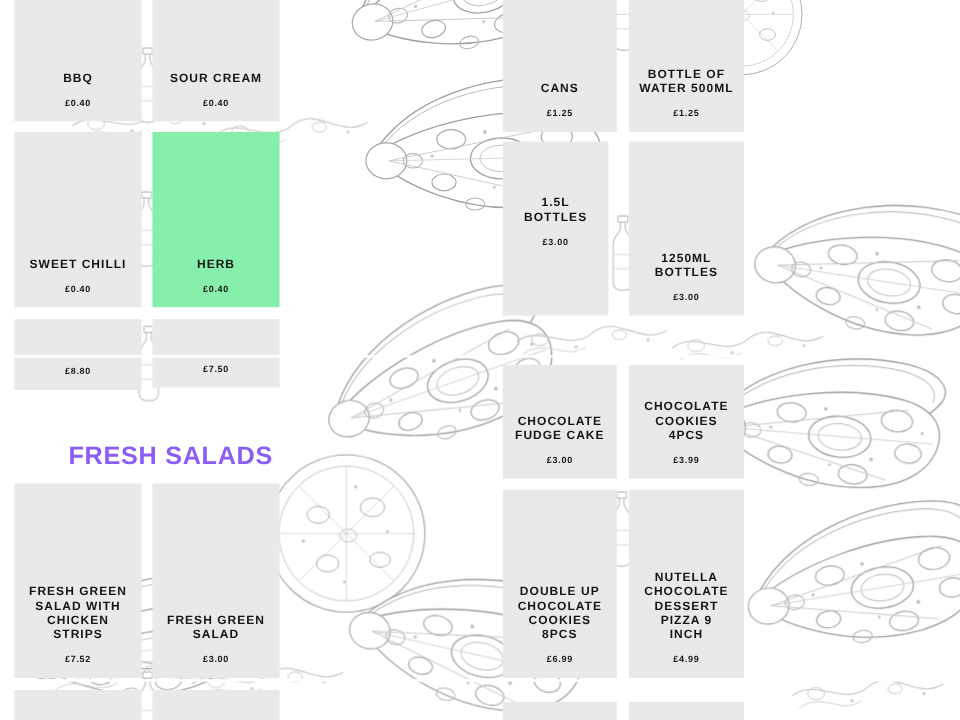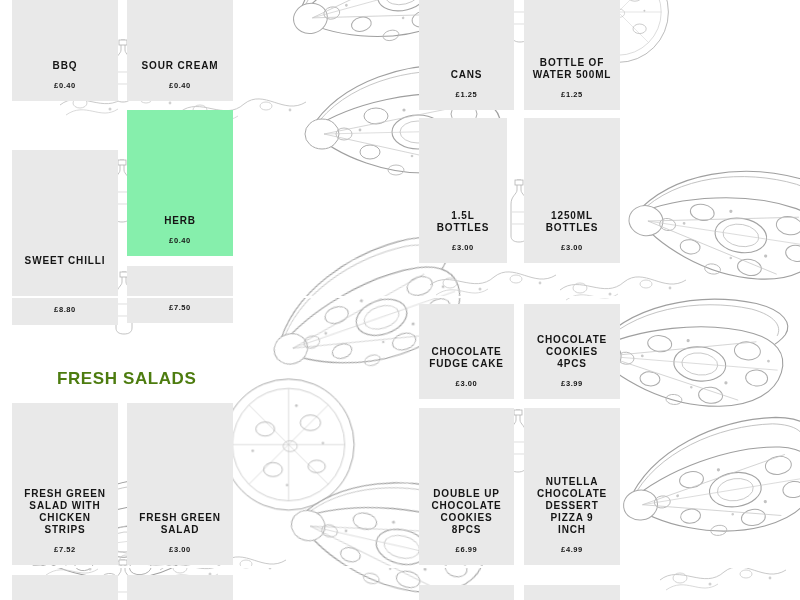--- a/index.html
+++ b/index.html
@@ -74,24 +74,24 @@
     letter-spacing: 0.6px;
     line-height: 10px;
     text-align: center;
     color: #151515;
     margin: 0;
   }
 
   
   .section-title {
     position: absolute;
-    font-size: 17px;
+    font-size: 21px;
     font-weight: bold;
     letter-spacing: 0.6px;
-    color: #4d7c0f;
+    color: #8b5cf6;
     z-index: 3;
     white-space: nowrap;
   }
 
   
   .white-rule {
     position: absolute;
     left: 0;
     width: 800px;
     background: #ffffff;
@@ -201,21 +201,21 @@
   <div class="card-layer">
 
   <div class="card" style="left: 12px; top: -30px; width: 106px; height: 131px; background: rgb(233, 233, 233);">
         <div class="name">BBQ</div>
         <div class="price">£0.40</div>
       </div>
       <div class="card" style="left: 127px; top: -30px; width: 106px; height: 131px; background: rgb(233, 233, 233);">
         <div class="name">SOUR CREAM</div>
         <div class="price">£0.40</div>
       </div>
-      <div class="card" style="left: 12px; top: 110px; width: 106px; height: 146px; background: rgb(233, 233, 233); margin-top: 40px;">
+      <div class="card" style="left: 12px; top: 110px; width: 106px; height: 146px; background: rgb(233, 233, 233);">
         <div class="name">SWEET CHILLI</div>
         <div class="price">£0.40</div>
       </div>
       <div class="card" style="left: 127px; top: 110px; width: 106px; height: 146px; background: #86efac;">
         <div class="name">HERB</div>
         <div class="price">£0.40</div>
       </div>
       <div class="card highlighted" style="left: 12px; top: 266px; width: 106px; height: 59px; background: rgb(233, 233, 233);">
         <div class="price">£8.80</div>
       </div>
@@ -237,21 +237,21 @@
       <div class="card" style="left: 127px; top: 575px; width: 106px; height: 55px; background: rgb(233, 233, 233);"></div>
       <div class="card" style="left: 419px; top: -30px; width: 95px; height: 140px; background: rgb(233, 233, 233);">
         <div class="name">CANS</div>
         <div class="price">£1.25</div>
       </div>
       <div class="card" style="left: 524px; top: -30px; width: 96px; height: 140px; background: rgb(233, 233, 233);">
         <div class="name">BOTTLE OF
 WATER 500ML</div>
         <div class="price">£1.25</div>
       </div>
-      <div class="card" style="left: 419px; top: 118px; width: 88px; height: 145px; background: rgb(233, 233, 233);">
+      <div class="card" style="left: 419px; top: 118px; width: 88px; height: 145px; background: rgb(233, 233, 233); justify-content: center;">
         <div class="name">1.5L BOTTLES</div>
         <div class="price">£3.00</div>
       </div>
       <div class="card" style="left: 524px; top: 118px; width: 96px; height: 145px; background: rgb(233, 233, 233);">
         <div class="name">1250ML BOTTLES</div>
         <div class="price">£3.00</div>
       </div>
       <div class="card" style="left: 419px; top: 304px; width: 95px; height: 95px; background: rgb(233, 233, 233);">
         <div class="name">CHOCOLATE
 FUDGE CAKE</div>

